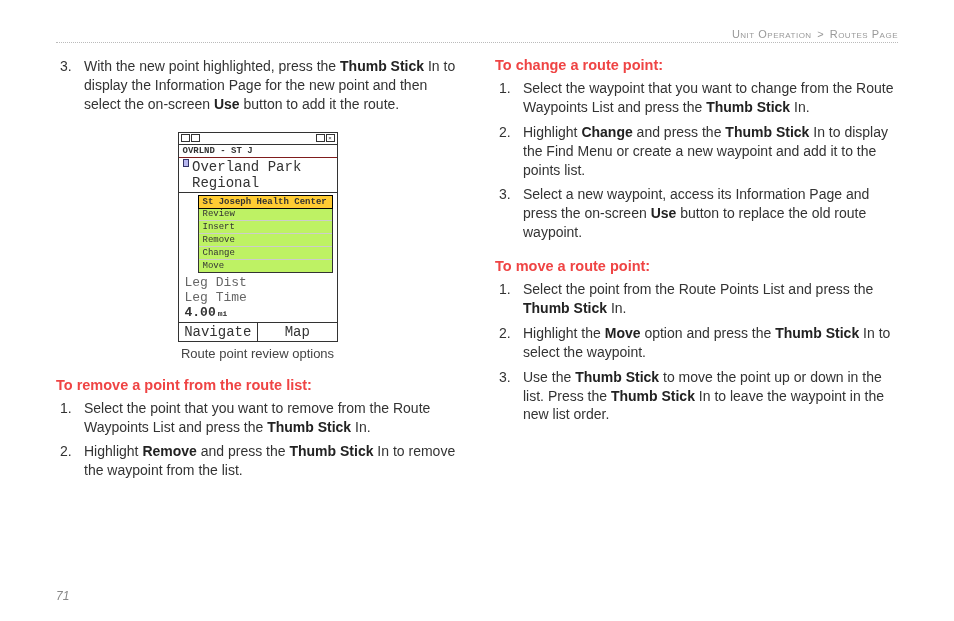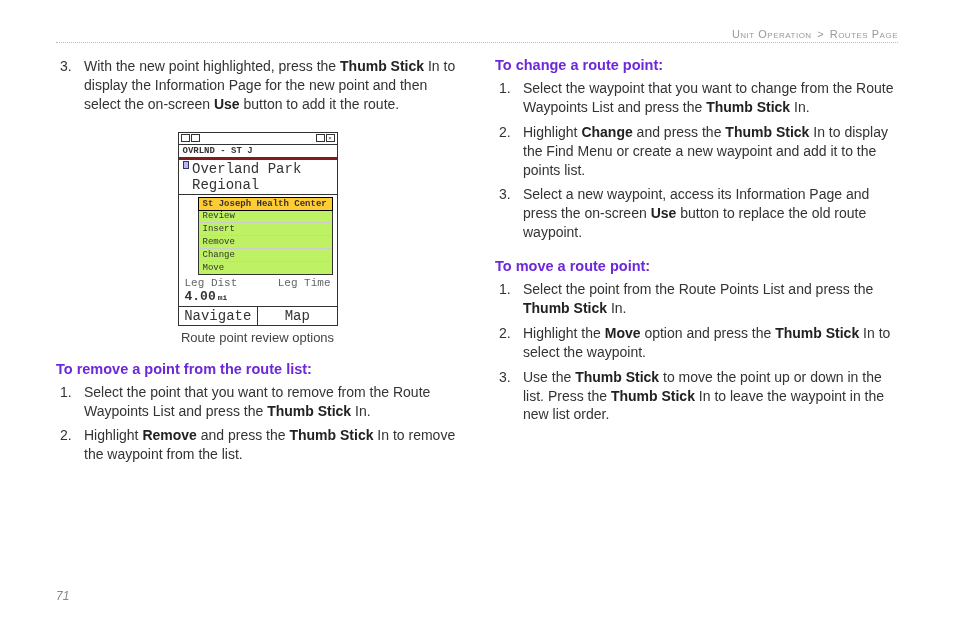--- a/index.html
+++ b/index.html
@@ -50,21 +50,21 @@
   ol li::before {
     counter-increment: item;
     content: counter(item) ".";
     position: absolute;
     left: 4px;
     top: 0;
   }
   h3 {
     font-size: 14.5px;
     font-weight: bold;
-    color: #6d28d9;
+    color: #ef4444;
     margin-top: 16px;
     margin-bottom: 6px;
   }
   .figure {
     text-align: center;
     margin: 18px 0 6px 0;
   }
   .caption {
     font-size: 13px;
     color: #444;
@@ -101,21 +101,21 @@
     align-items: center;
     justify-content: space-between;
     padding: 0 2px;
   }
   .dev-titlebar .icons { display:flex; gap:1px; }
   .dev-titlebar .box { width:9px; height:8px; border:1px solid #333; background:#fff; font-size:6px; display:flex; align-items:center; justify-content:center; }
   .dev-header {
     font-size: 9px;
     font-weight: bold;
     padding: 1px 4px;
-    border-bottom: 3px solid #7f1d1d;
+    border-bottom: 1px solid #7f1d1d;
     font-family: 'Courier New', monospace;
   }
   .dev-sub {
     font-size: 14px;
     padding: 1px 4px;
     border-bottom: 1px solid #333;
     display:flex;
     align-items:flex-start;
     gap:3px;
     font-family: 'Courier New', monospace;
@@ -136,24 +136,25 @@
   .dev-menu-item:last-child { border-bottom:none; }
   .dev-menu-item.hl {
     background: #ffcc33;
     border: 1px solid #000;
     margin: -1px;
     font-weight: bold;
   }
   .dev-info {
     display:flex;
     justify-content:space-between;
-    font-size: 11px;
+    font-size: 13px;
     padding: 0 6px;
     color:#666;
     font-family: 'Courier New', monospace;
+    flex-direction: column;
   }
   .dev-dist {
     font-size: 13px;
     font-weight: bold;
     padding: 0 6px 2px 6px;
     border-bottom: 1px solid #333;
     display:flex;
     align-items:baseline;
     gap:2px;
     font-family: 'Courier New', monospace;

